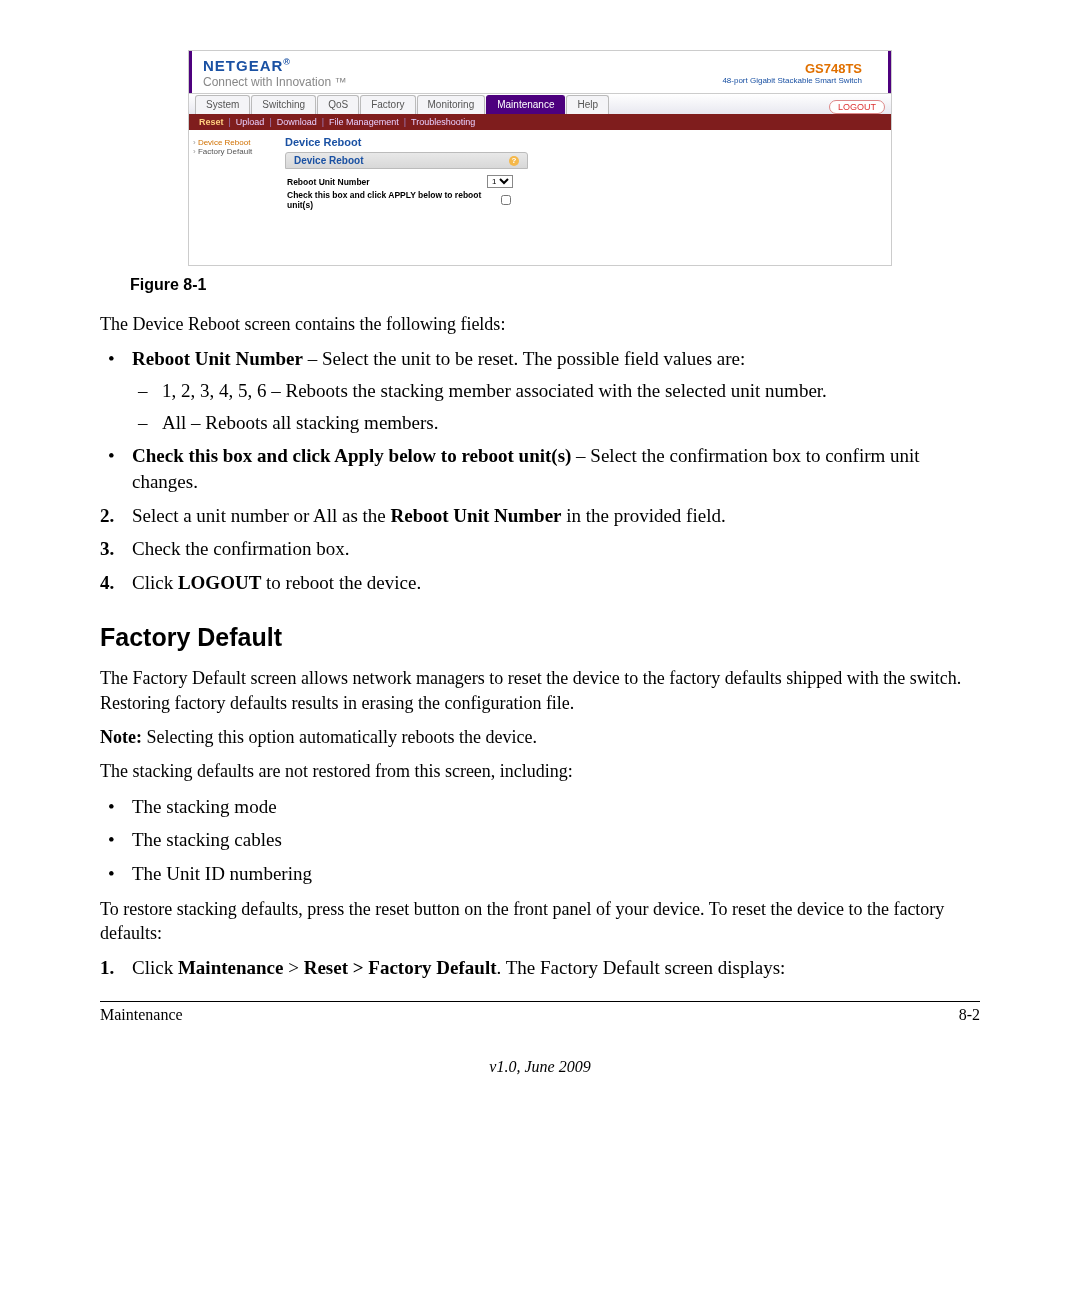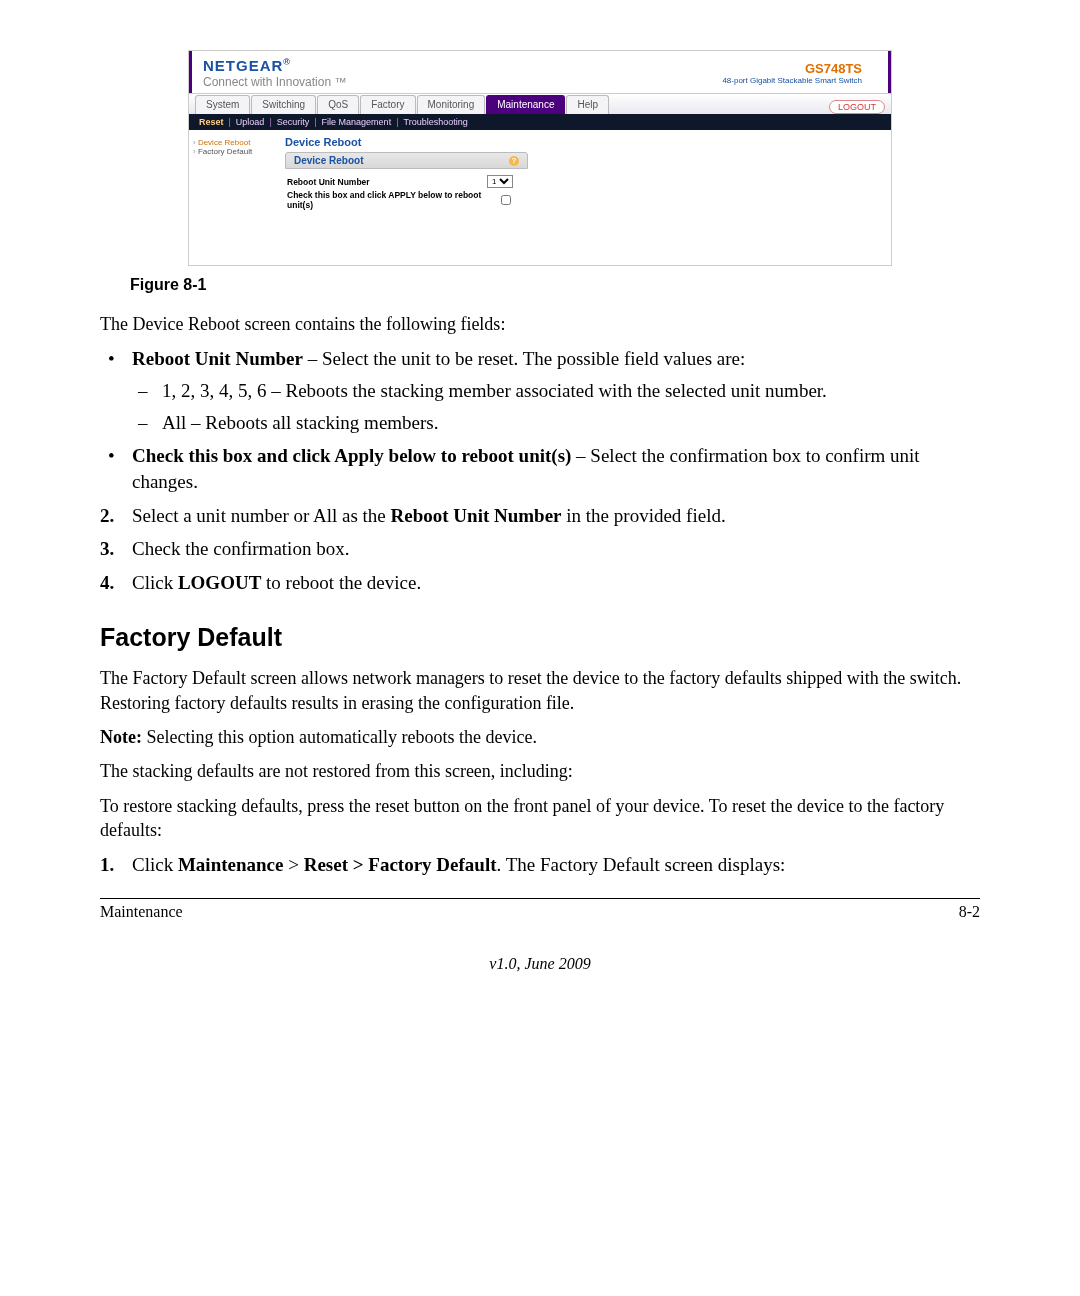--- a/index.html
+++ b/index.html
@@ -66,21 +66,21 @@
   .ss-logout {
     margin-left: auto;
     color: #d33;
     border: 1px solid #d88;
     border-radius: 8px;
     padding: 1px 8px;
     font-size: 9px;
     background:#fff;
   }
   .ss-subtabs {
-    background: #0f172a;
+    background: #7f1d1d;
     color: #e8cfff;
     font-size: 9px;
     padding: 3px 10px;
     display: flex;
     gap: 4px;
   }
   .ss-subtabs span { color: #e8cfff; }
   .ss-subtabs .sep { color:#a080c0; margin:0 1px;}
   .ss-subtabs .act { color: #ffd080; font-weight: bold; }
   .ss-body {
@@ -175,21 +175,21 @@
       <div class="ss-tab">Monitoring</div>
       <div class="ss-tab active">Maintenance</div>
       <div class="ss-tab">Help</div>
       <div class="ss-logout">LOGOUT</div>
     </div>
     <div class="ss-subtabs">
       <span class="act">Reset</span>
         <span class="sep">|</span>
       <span>Upload</span>
         <span class="sep">|</span>
-      <span>Security</span>
+      <span>Download</span>
         <span class="sep">|</span>
       <span>File Management</span>
         <span class="sep">|</span>
       <span>Troubleshooting</span>
     </div>
     <div class="ss-body">
       <div class="ss-side">
         <div class="b sel">Device Reboot</div>
         <div class="b lnk">Factory Default</div>
       </div>
@@ -247,20 +247,25 @@
         <span>Click </span><b>LOGOUT</b><span> to reboot the device.</span>
       </li>
     </ol>
 
     <h2 class="section">Factory Default</h2>
 
     <p>The Factory Default screen allows network managers to reset the device to the factory defaults shipped with the switch. Restoring factory defaults results in erasing the configuration file.</p>
     <p><b>Note:</b><span> Selecting this option automatically reboots the device.</span></p>
     <p>The stacking defaults are not restored from this screen, including:</p>
 
+    <ul class="lvl1">
+      <li>The stacking mode</li>
+      <li>The stacking cables</li>
+      <li>The Unit ID numbering</li>
+    </ul>
 
     <p>To restore stacking defaults, press the reset button on the front panel of your device.  To reset the device to the factory defaults:</p>
 
     <ol class="numlist">
       <li>
         <span class="num">1.</span>
         <span>Click </span><b>Maintenance</b><span> &gt; </span><b>Reset &gt; Factory Default</b><span>. The Factory Default screen displays:</span>
       </li>
     </ol>
   </div>

